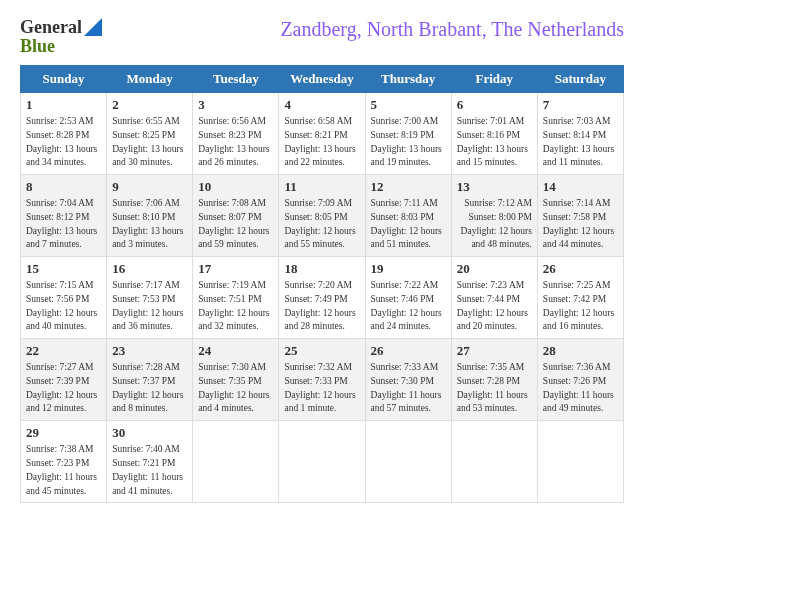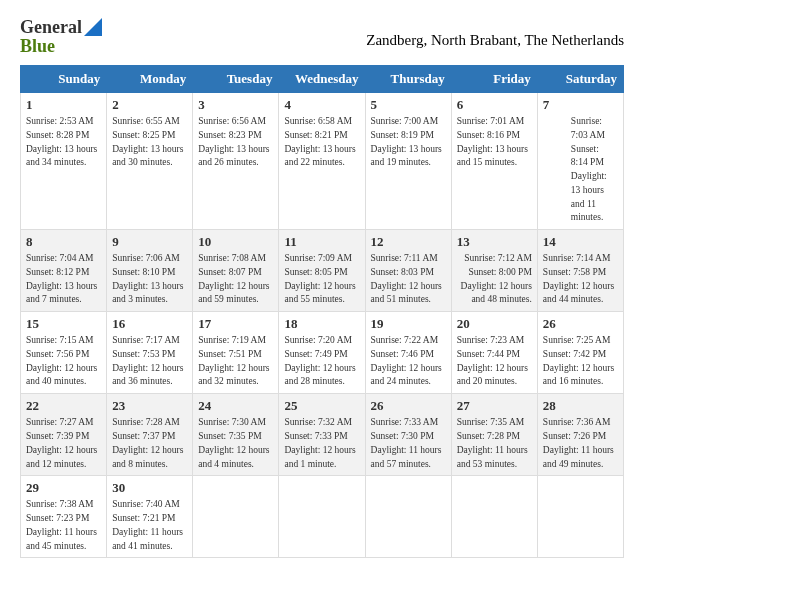--- a/index.html
+++ b/index.html
@@ -44,33 +44,33 @@
     .title-area {
       text-align: right;
     }
     .month-title {
       font-size: 36px;
       font-weight: bold;
       color: #333;
       line-height: 1.1;
     }
     .location-title {
-      font-size: 15px;
-      color: #000000;
-      margin-top: 14px;
+      font-size: 20px;
+      color: #8b5cf6;
+      margin-top: 0;
     }
     .calendar {
       width: 100%;
       border-collapse: collapse;
       table-layout: fixed;
     }
     .calendar th {
       background-color: #2e75b6;
       color: white;
-      text-align: right;
+      text-align: center;
       padding: 5px 6px;
       font-size: 13px;
       font-weight: bold;
       border: 1px solid #2e75b6;
     }
     .calendar td {
       vertical-align: top;
       padding: 4px 5px;
       border: 1px solid #ddd;
       font-size: 10px;
@@ -169,21 +169,21 @@
           </td>
           <td>
             <span class="day-num">6</span>
             <div class="day-info" style="white-space: pre-line;">Sunrise: 7:01 AM
 Sunset: 8:16 PM
 Daylight: 13 hours
 and 15 minutes.</div>
           </td>
           <td>
             <span class="day-num">7</span>
-            <div class="day-info" style="white-space: pre-line; margin-left: 28px;">Sunrise: 7:03 AM
+            <div class="day-info" style="white-space: pre-line;">Sunrise: 7:03 AM
 Sunset: 8:14 PM
 Daylight: 13 hours
 and 11 minutes.</div>
           </td>
         </tr>
         <tr>
           <td>
             <span class="day-num">8</span>
             <div class="day-info" style="white-space: pre-line;">Sunrise: 7:04 AM
 Sunset: 8:12 PM

